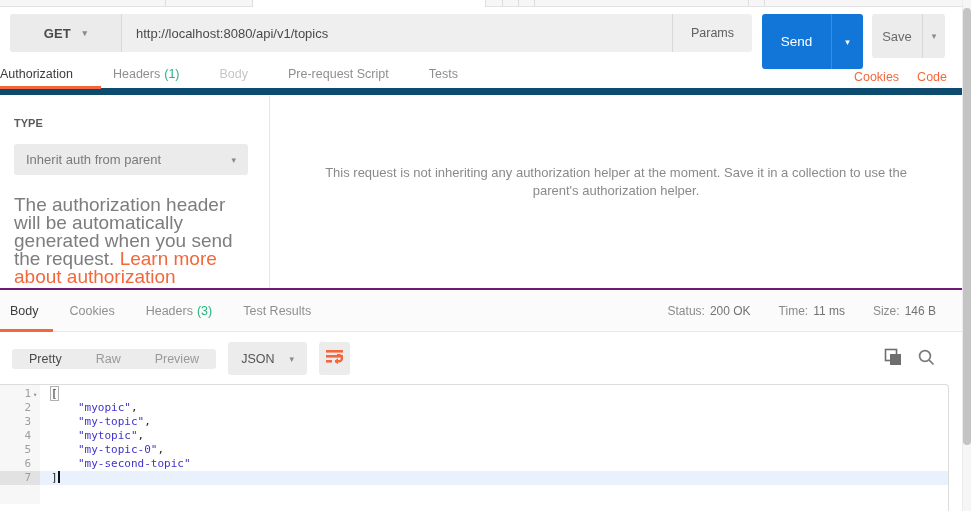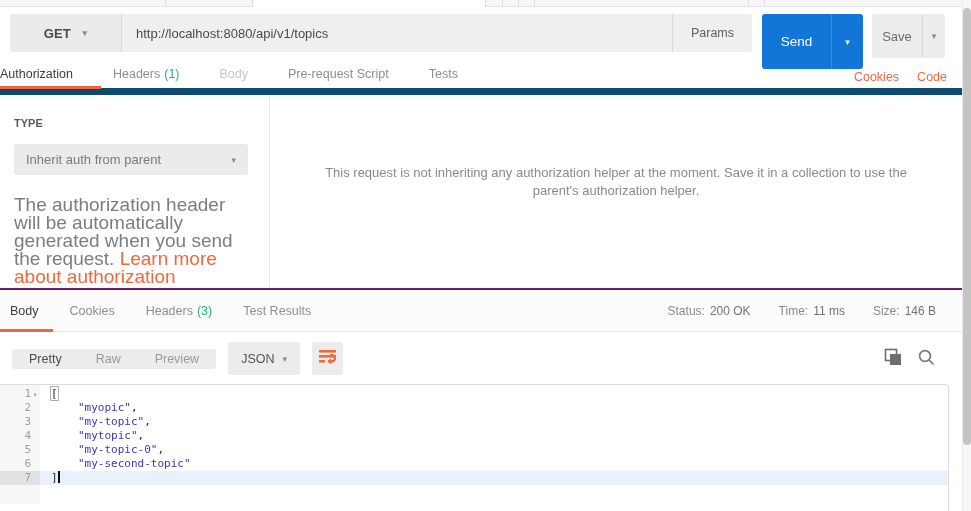--- a/index.html
+++ b/index.html
@@ -79,21 +79,21 @@
   .meta-item .green { color:#737373; margin-left:5px;text-align:right; }
 
   
   .resp-toolbar { position:absolute; top:333px; left:0; right:9px; height:51px;
     display:flex; align-items:center; padding-left:12px; background:#fff; }
   .segmented { display:flex; align-items:center; height:20px; background:#ececec;
     border-radius:3px; font-size:12.5px; color:#9a9a9a; }
   .seg-item { padding:0 17px; cursor:pointer; }
   .seg-item.active { color:#4a4a4a; }
   .format-dd { margin-left:12px; height:33px; background:#ececec; border-radius:3px;
-    display:flex; align-items:center; gap:8px; padding:0 13px;
+    display:flex; align-items:center; gap:15px; padding:0 13px;
     font-size:12.5px; color:#555; cursor:pointer; }
   .wrap-btn { margin-left:12px; width:31px; height:33px; background:#ececec; border-radius:3px;
     display:flex; align-items:center; justify-content:center; cursor:pointer; }
   .resp-actions { margin-left:auto; display:flex; align-items:center; gap:15px; padding-right:27px; }
   .icon-btn { cursor:pointer; display:flex; }
 
   
   .editor { position:absolute; top:384px; left:0; right:22px; bottom:0;
     border-top:1px solid #dcdcdc; border-right:1px solid #dcdcdc; border-top-right-radius:4px;
     font-family:"DejaVu Sans Mono", monospace; font-size:11px; background:#fff; overflow:hidden; }

